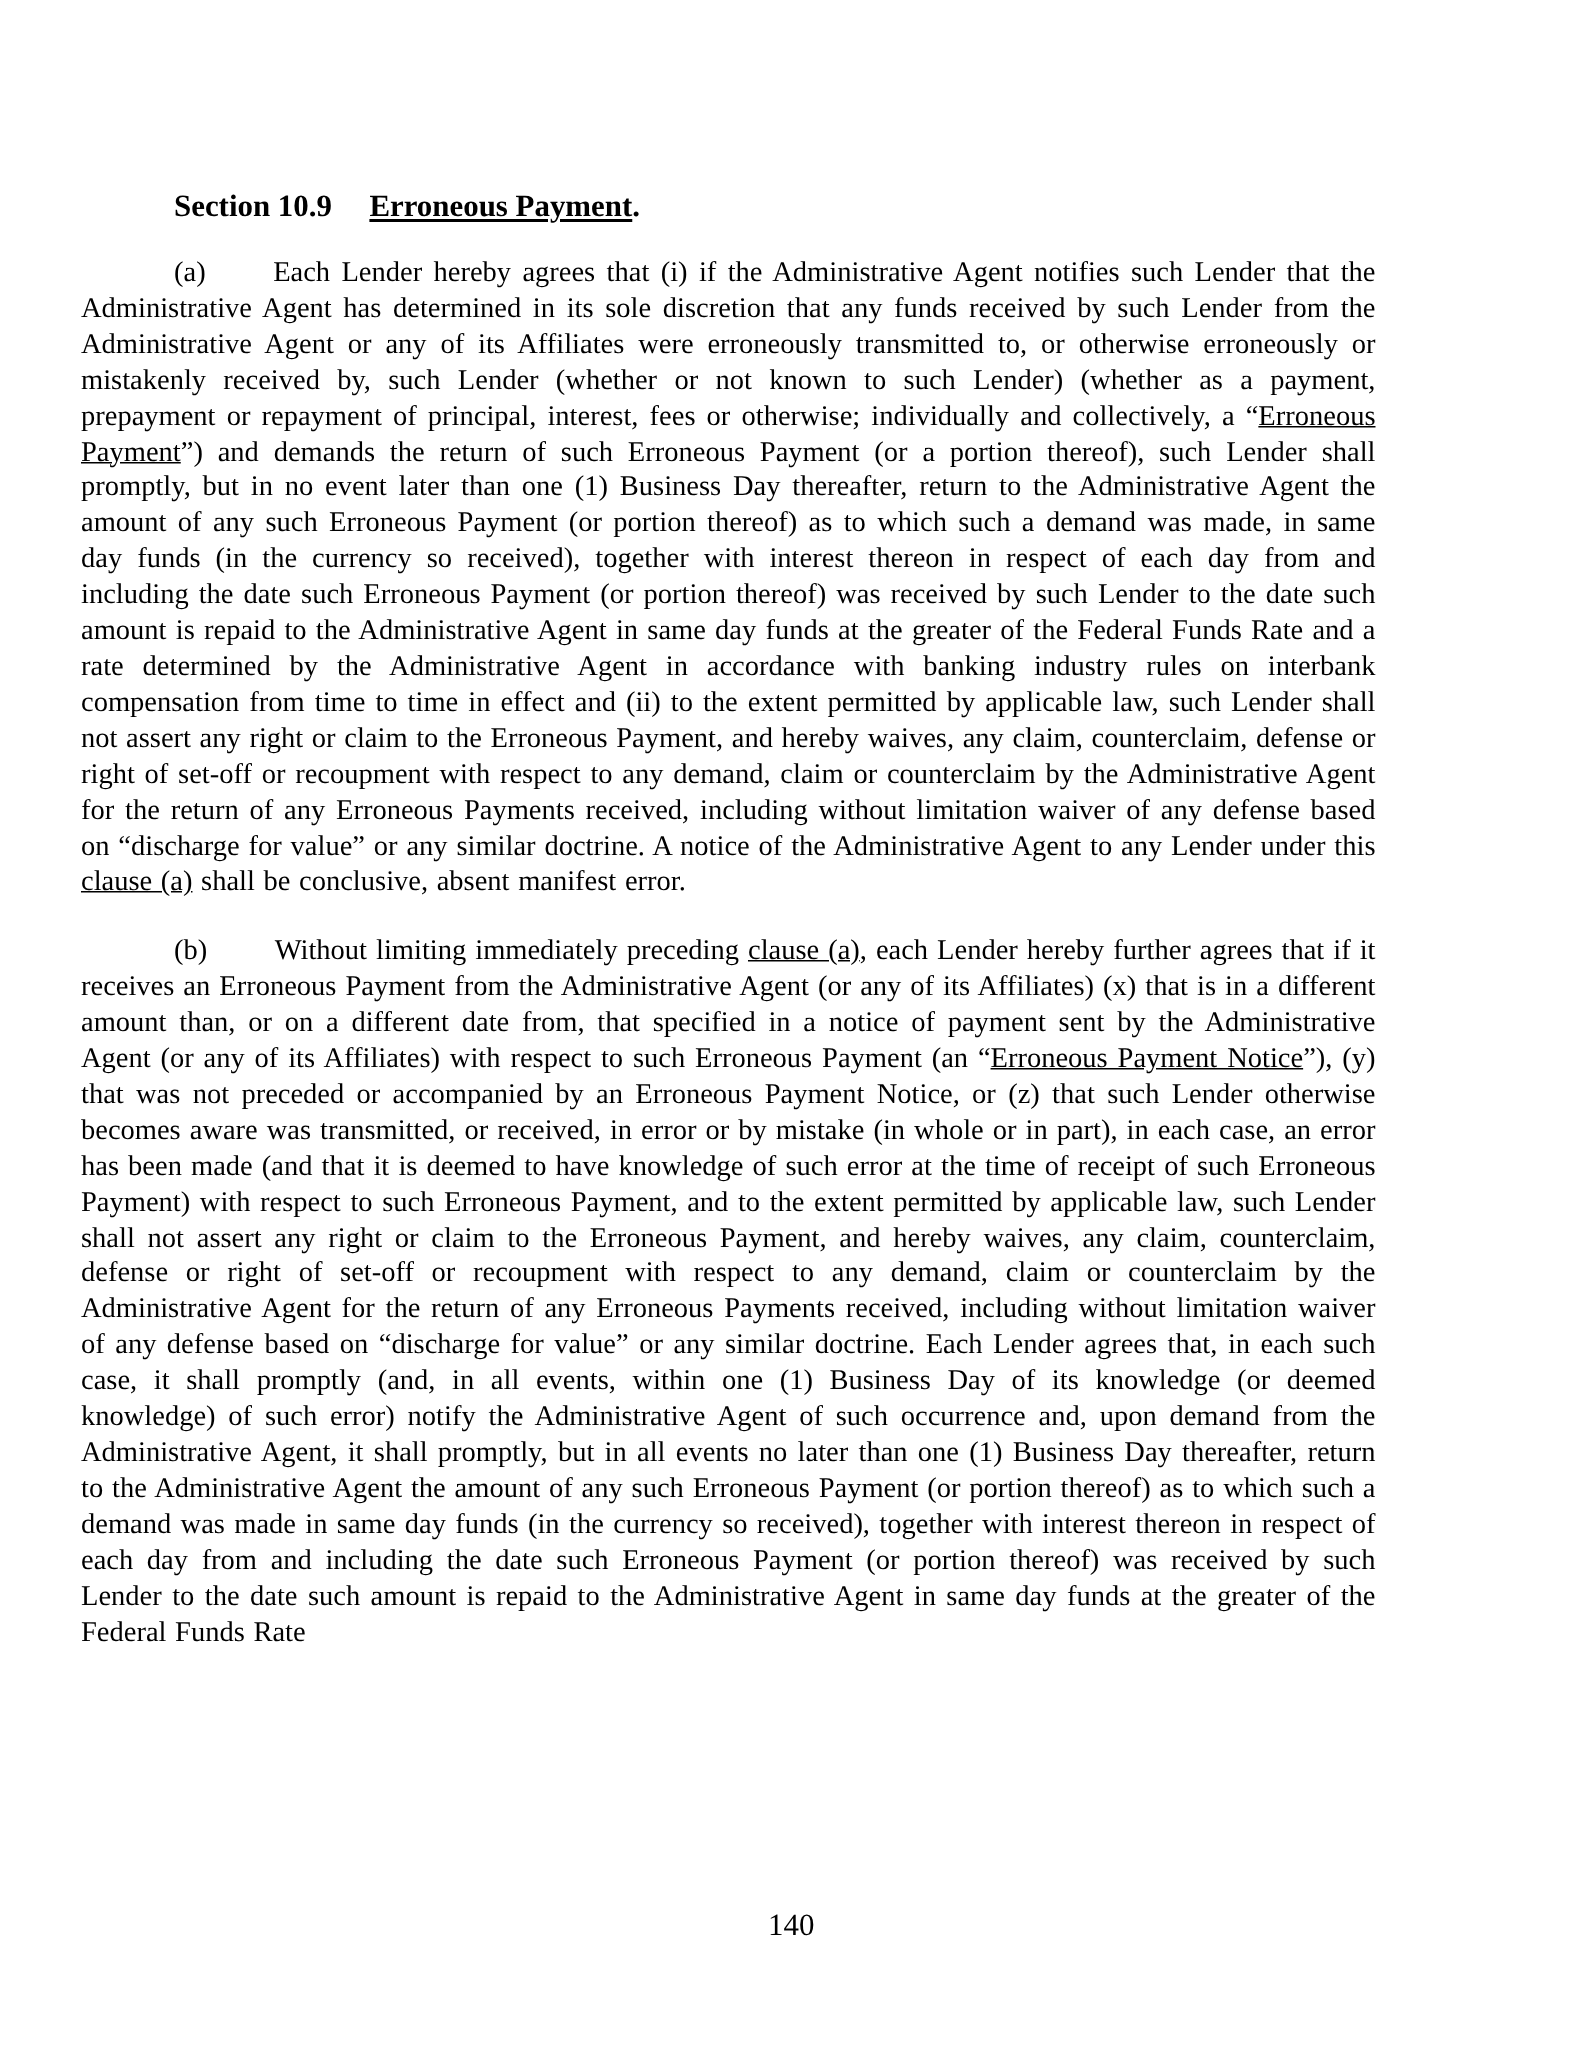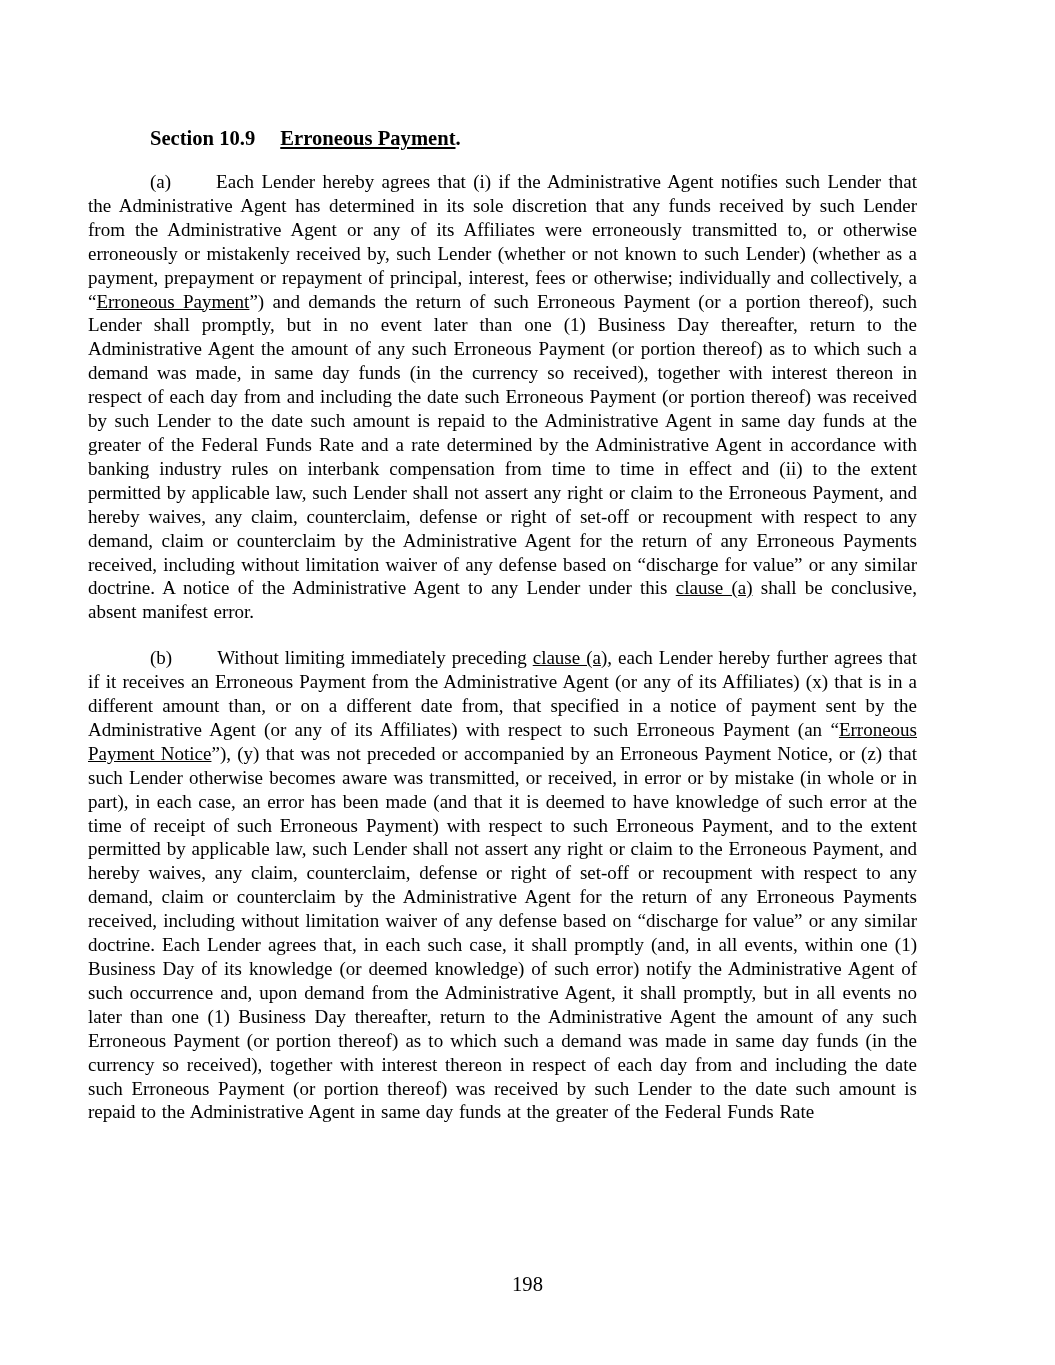--- a/index.html
+++ b/index.html
@@ -12,21 +12,21 @@
     height: 1365px;
     overflow: hidden;
     font-family: "Liberation Serif", "DejaVu Serif", serif;
     color: #000000;
     position: relative;
   }
   .page {
     box-sizing: border-box;
     width: 1042px;
     height: 1365px;
-    padding: 126px 125px 0 88px;
+    padding: 126px 125px 0 54px;
   }
   .section-heading {
     font-size: 20.6px;
     line-height: 24px;
     font-weight: bold;
     margin: 0 0 20px 0;
     padding-left: 62px;
   }
   .heading-gap {
     display: inline-block;
@@ -65,14 +65,14 @@
   <h2 class="section-heading"><span>Section 10.9</span><span class="heading-gap"></span><span class="underlined-term">Erroneous Payment</span><span>.</span></h2>
 
   <div id="paragraphs">
       <p class="body-paragraph"><span>(a)</span><span class="tab-spacer"></span><span>Each Lender hereby agrees that (i) if the Administrative Agent notifies such Lender that the Administrative Agent has determined in its sole discretion that any funds received by such Lender from the Administrative Agent or any of its Affiliates were erroneously transmitted to, or otherwise erroneously or mistakenly received by, such Lender (whether or not known to such Lender) (whether as a payment, prepayment or repayment of principal, interest, fees or otherwise; individually and collectively, a “</span><span class="underlined-term">Erroneous Payment</span><span>”) and demands the return of such Erroneous Payment (or a portion thereof), such Lender shall promptly, but in no event later than one (1) Business Day thereafter, return to the Administrative Agent the amount of any such Erroneous Payment (or portion thereof) as to which such a demand was made, in same day funds (in the currency so received), together with interest thereon in respect of each day from and including the date such Erroneous Payment (or portion thereof) was received by such Lender to the date such amount is repaid to the Administrative Agent in same day funds at the greater of the Federal Funds Rate and a rate determined by the Administrative Agent in accordance with banking industry rules on interbank compensation from time to time in effect and (ii) to the extent permitted by applicable law, such Lender shall not assert any right or claim to the Erroneous Payment, and hereby waives, any claim, counterclaim, defense or right of set-off or recoupment with respect to any demand, claim or counterclaim by the Administrative Agent for the return of any Erroneous Payments received, including without limitation waiver of any defense based on “discharge for value” or any similar doctrine. A notice of the Administrative Agent to any Lender under this </span><span class="underlined-term">clause (a)</span><span> shall be conclusive, absent manifest error.</span></p>
       <p class="body-paragraph"><span>(b)</span><span class="tab-spacer"></span><span>Without limiting immediately preceding </span><span class="underlined-term">clause (a)</span><span>, each Lender hereby further agrees that if it receives an Erroneous Payment from the Administrative Agent (or any of its Affiliates) (x) that is in a different amount than, or on a different date from, that specified in a notice of payment sent by the Administrative Agent (or any of its Affiliates) with respect to such Erroneous Payment (an “</span><span class="underlined-term">Erroneous Payment Notice</span><span>”), (y) that was not preceded or accompanied by an Erroneous Payment Notice, or (z) that such Lender otherwise becomes aware was transmitted, or received, in error or by mistake (in whole or in part), in each case, an error has been made (and that it is deemed to have knowledge of such error at the time of receipt of such Erroneous Payment) with respect to such Erroneous Payment, and to the extent permitted by applicable law, such Lender shall not assert any right or claim to the Erroneous Payment, and hereby waives, any claim, counterclaim, defense or right of set-off or recoupment with respect to any demand, claim or counterclaim by the Administrative Agent for the return of any Erroneous Payments received, including without limitation waiver of any defense based on “discharge for value” or any similar doctrine. Each Lender agrees that, in each such case, it shall promptly (and, in all events, within one (1) Business Day of its knowledge (or deemed knowledge) of such error) notify the Administrative Agent of such occurrence and, upon demand from the Administrative Agent, it shall promptly, but in all events no later than one (1) Business Day thereafter, return to the Administrative Agent the amount of any such Erroneous Payment (or portion thereof) as to which such a demand was made in same day funds (in the currency so received), together with interest thereon in respect of each day from and including the date such Erroneous Payment (or portion thereof) was received by such Lender to the date such amount is repaid to the Administrative Agent in same day funds at the greater of the Federal Funds Rate</span></p>
     </div>
 
 </div>
 
 <div class="page-footer">
-  <span>198</span>
+  <span>140</span>
 </div>
 
 </body></html>

